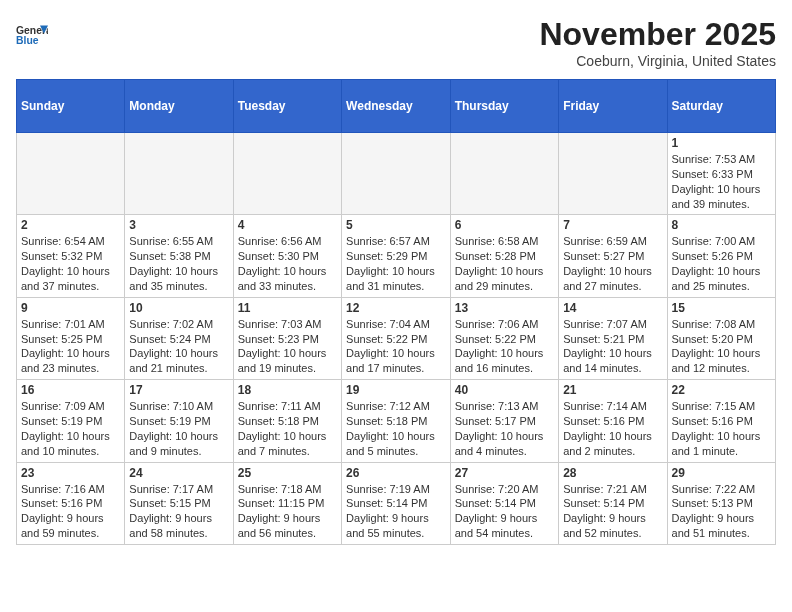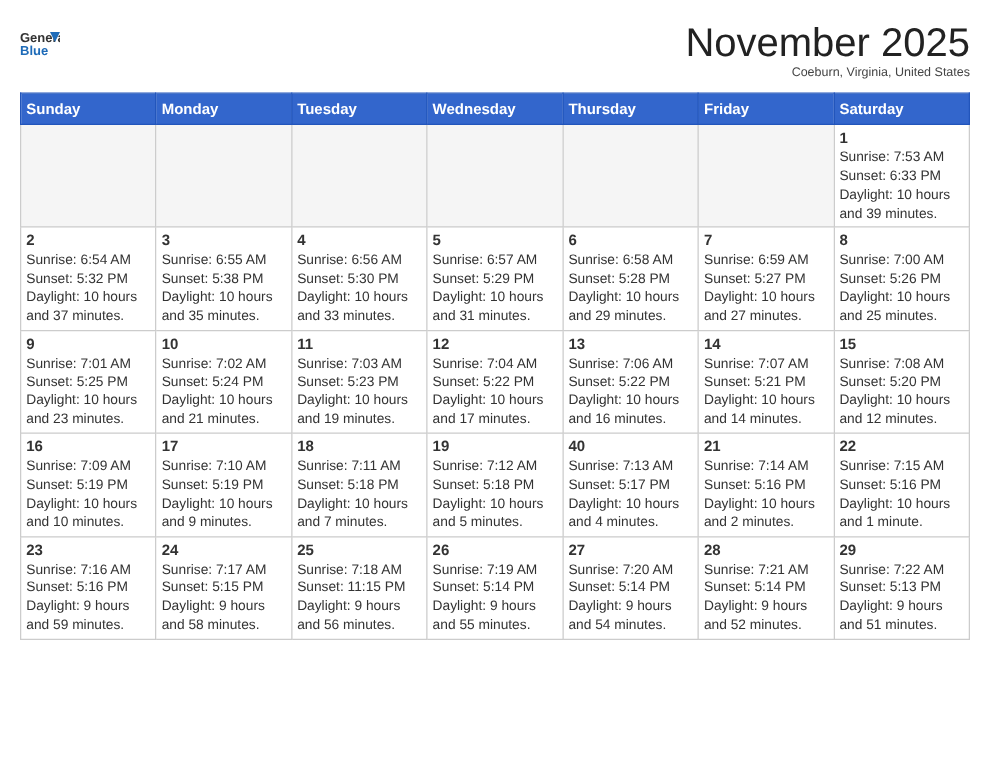--- a/index.html
+++ b/index.html
@@ -24,38 +24,38 @@
     }
     .logo-icon {
       width: 32px;
       height: 28px;
     }
     .title-section {
       text-align: right;
     }
     .month-title {
       font-size: 32px;
-      font-weight: normal;
+      font-weight: bold;
       color: #222;
     }
     .location {
-      font-size: 10px;
+      font-size: 14px;
       color: #444;
     }
     .calendar {
       width: 100%;
       border-collapse: collapse;
       border: 1px solid #ccc;
     }
     .calendar th {
       background: #3366cc;
       color: #fff;
       font-size: 12px;
       font-weight: bold;
-      padding: 5px 4px;
+      padding: 19px 4px;
       text-align: left;
       border: 1px solid #2255bb;
     }
     .calendar td {
       border: 1px solid #ccc;
       vertical-align: top;
       padding: 3px 4px;
       width: 109px;
       min-height: 80px;
       background: #fff;

